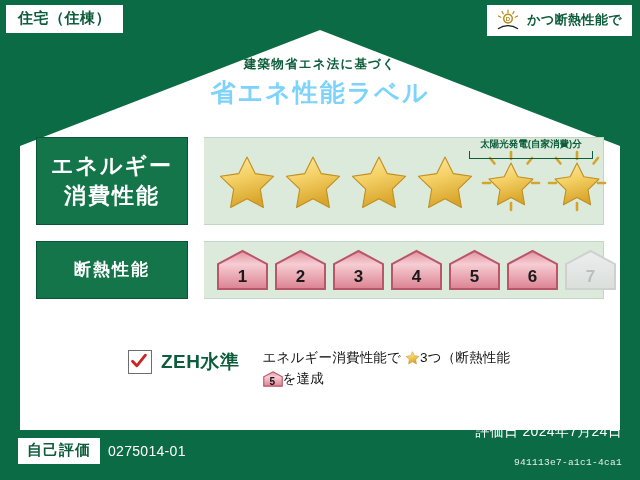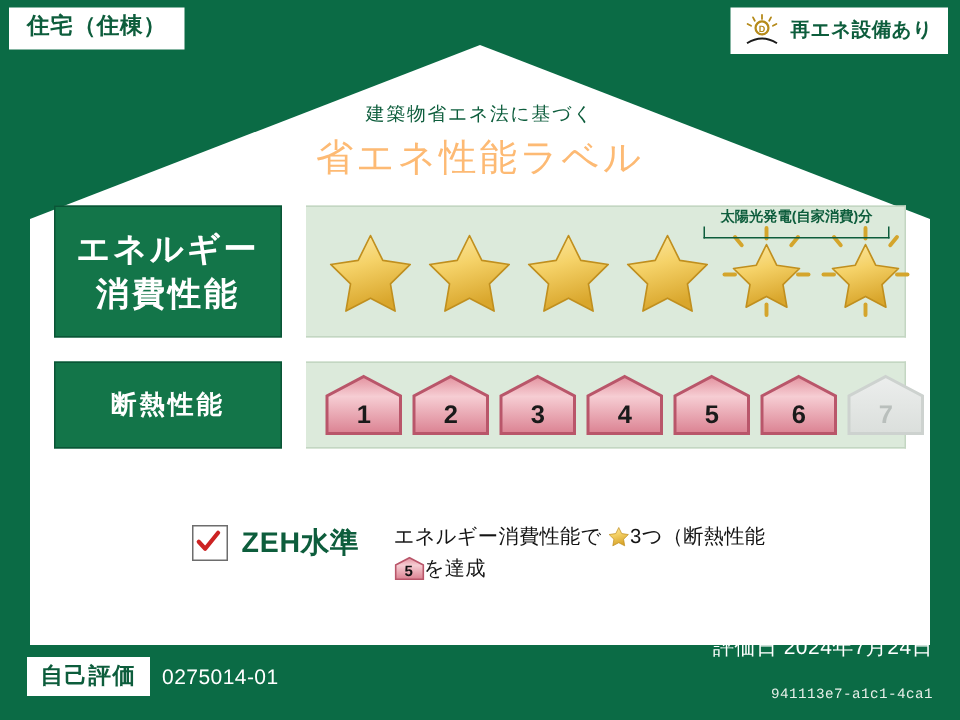--- a/index.html
+++ b/index.html
@@ -37,26 +37,25 @@
   }
   .reene-badge .txt{
     font-size:13px;font-weight:bold;color:#0d5d3c;letter-spacing:0.4px;
   }
   .sun-ico{width:26px;height:22px;display:block;}
   
   .title-wrap{
     position:absolute;left:0;right:0;top:56px;text-align:center;z-index:5;
   }
   .title-sub{
-    font-size:12.5px;font-weight:normal;color:#0d5d3c;letter-spacing:1.2px;
+    font-size:12.5px;font-weight:bold;color:#0d5d3c;letter-spacing:1.2px;
     margin-bottom:3px;
-    margin-top:12px;
   }
   .title-main{
-    font-size:25px;font-weight:normal;color:#fdba74;letter-spacing:2px;
+    font-size:25px;font-weight:bold;color:#7dd3fc;letter-spacing:2px;
   }
   
   .row{
     position:absolute;left:36px;width:568px;
     display:flex;align-items:stretch;z-index:5;
   }
   .row-energy{top:137px;height:88px;}
   .row-insul{top:241px;height:58px;}
   .row-key{
     width:150px;flex:0 0 150px;
@@ -168,21 +167,21 @@
           <line x1="7" y1="2.6" x2="8.2" y2="4.8"></line>
           <line x1="19" y1="2.6" x2="17.8" y2="4.8"></line>
           <line x1="3.4" y1="7" x2="5.7" y2="8.2"></line>
           <line x1="22.6" y1="7" x2="20.3" y2="8.2"></line>
         </g>
         <circle cx="13" cy="9.6" r="4.3" fill="none" stroke="#b58a1a" stroke-width="1.5"></circle>
         <text x="13" y="12.4" font-size="6" text-anchor="middle" fill="#b58a1a" font-family="Liberation Sans, sans-serif" font-weight="bold">D</text>
         <path d="M3 19.8 Q13 13.4 23 19.8" fill="none" stroke="#1b1b1b" stroke-width="1.3"></path>
       </svg>
     </span>
-    <span class="txt">再エネ設備あり</span>
+    <span class="txt">かつ断熱性能で</span>
   </div>
 
   <div class="title-wrap">
     <div class="title-sub">建築物省エネ法に基づく</div>
     <div class="title-main">省エネ性能ラベル</div>
   </div>
 
   <div class="row row-energy">
     <div class="row-key">
       <span>

